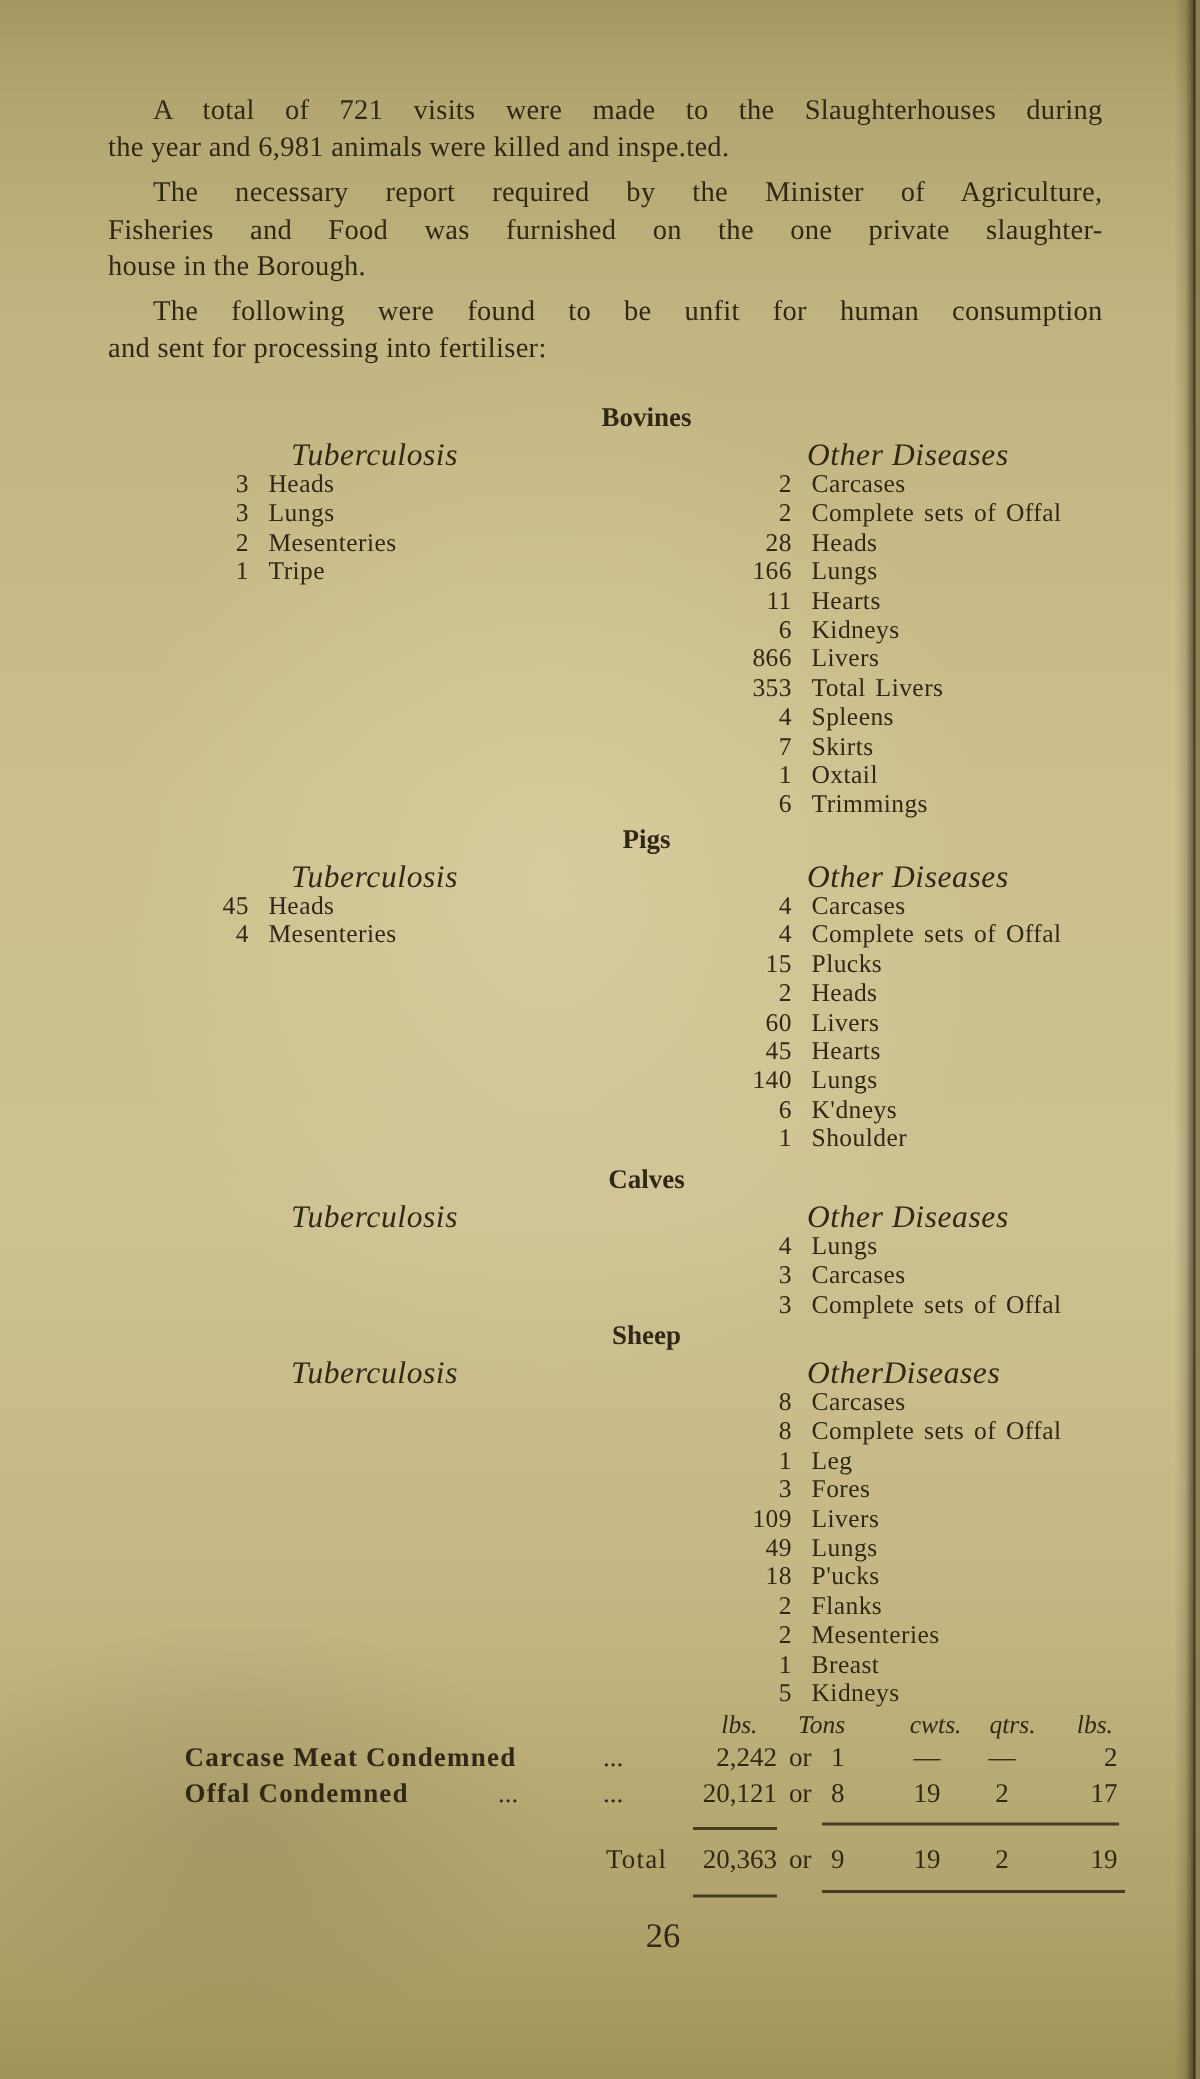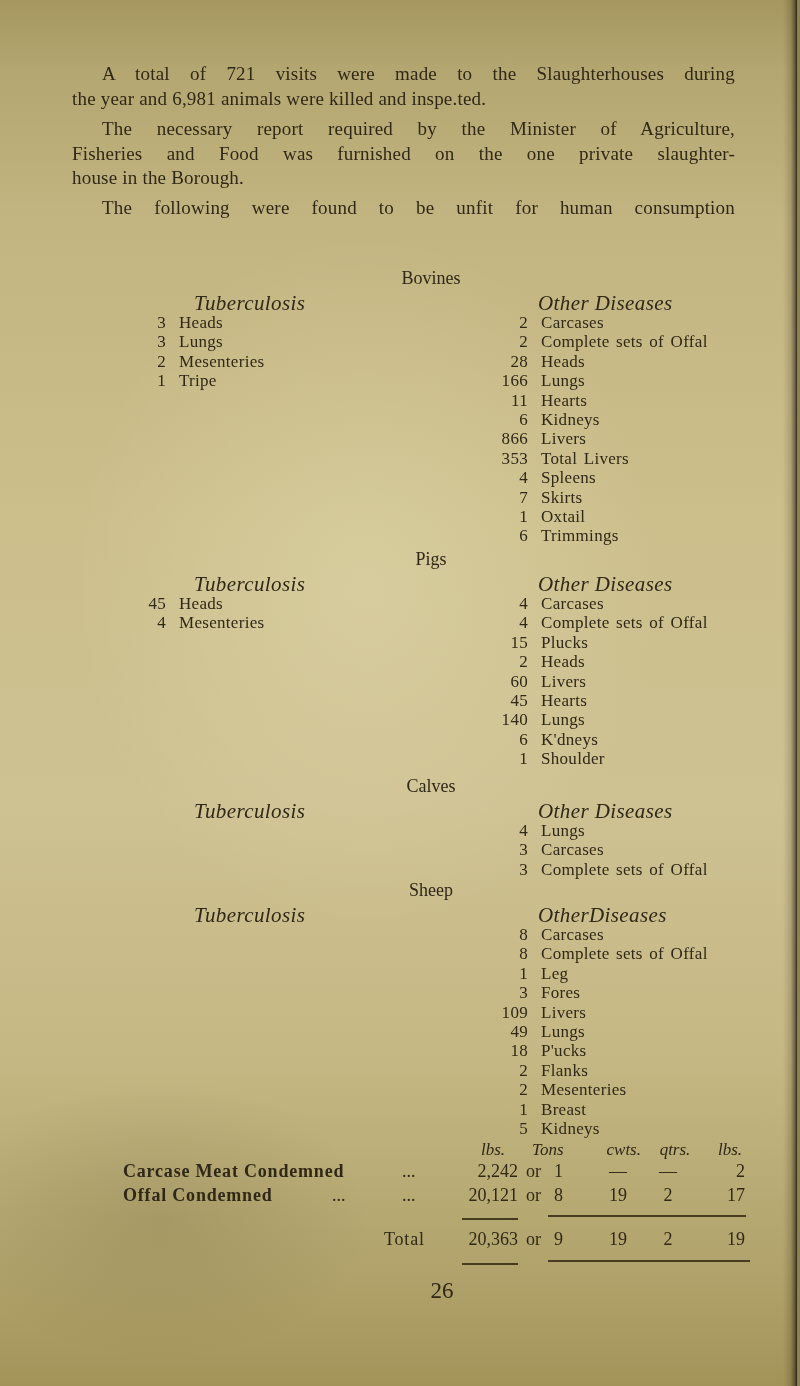--- a/index.html
+++ b/index.html
@@ -17,21 +17,21 @@
     content:"";position:absolute;top:0;right:0;width:14px;height:100%;
     background:linear-gradient(90deg,rgba(40,32,12,0) 0%,rgba(40,32,12,0.18) 55%,rgba(25,19,6,0.55) 88%,rgba(12,9,2,0.85) 100%);
     pointer-events:none;
   }
   
   .para{position:absolute;left:72px;width:663px;font-size:19px;line-height:24.5px;letter-spacing:0.2px;}
   .pline{white-space:nowrap;}
   .jl{text-align:justify;text-align-last:justify;white-space:normal;}
   .ind{text-indent:30px;}
   
-  .sec-title{position:absolute;left:431px;transform:translateX(-50%);font-weight:normal;font-size:18px;white-space:nowrap;}
+  .sec-title{position:absolute;left:431px;transform:translateX(-50%);font-weight:bold;font-size:18px;white-space:nowrap;}
   
   .col{position:absolute;}
   .col-left{left:66px;width:320px;}
   .col-right{left:420px;width:360px;}
   .col-head{font-style:italic;font-size:21px;height:22px;letter-spacing:0.4px;white-space:nowrap;}
   .col-left .col-head{margin-left:128px;}
   .col-right .col-head{margin-left:118px;}
   .item{display:flex;height:19.4px;font-size:17px;letter-spacing:0.3px;word-spacing:2px;align-items:baseline;}
   .item .num{width:100px;text-align:right;flex:0 0 auto;}
   .col-right .item .num{width:108px;}
@@ -47,40 +47,41 @@
   .th-lbs2{left:697px;width:45px;text-align:right;}
   .t-label{left:123px;letter-spacing:0.8px;font-weight:bold;}
   .t-dots1{left:332px;}
   .t-dots2{left:402px;}
   .t-lbs{left:420px;width:98px;text-align:right;}
   .t-or{left:526px;}
   .t-tons{left:554px;}
   .t-cwts{left:595px;width:46px;text-align:center;}
   .t-qtrs{left:645px;width:46px;text-align:center;}
   .t-lbs2{left:700px;width:45px;text-align:right;}
-  .t-total-label{left:384px;letter-spacing:0.8px;}
+  .t-total-label{left:404px;letter-spacing:0.8px;}
   .rule{position:absolute;height:2px;background:#473c22;}
   .page-number{position:absolute;left:442px;transform:translateX(-50%);top:1278px;font-size:23px;}
 </style>
 </head>
 <body>
 
 <div class="page">
 
   <div class="para" style="top:62px">
     <div class="pline jl ind">A total of 721 visits were made to the Slaughterhouses during</div>
     <div class="pline">the year and 6,981 animals were killed and inspe.ted.</div>
   </div>
   <div class="para" style="top:117px">
     <div class="pline jl ind">The necessary report required by the Minister of Agriculture,</div>
     <div class="pline jl">Fisheries and Food was furnished on the one private slaughter-</div>
     <div class="pline">house in the Borough.</div>
   </div>
   <div class="para" style="top:196px">
     <div class="pline jl ind">The following were found to be unfit for human consumption</div>
+    <div class="pline">and sent for processing into fertiliser:</div>
   </div>
 
   <div class="sec-title" style="top:268px">Bovines</div>
   <div class="col col-left" style="top:291px">
     <div class="col-head">Tuberculosis</div>
     <div class="item">
         <span class="num">3</span>
         <span class="lbl">Heads</span>
       </div>
     <div class="item">

